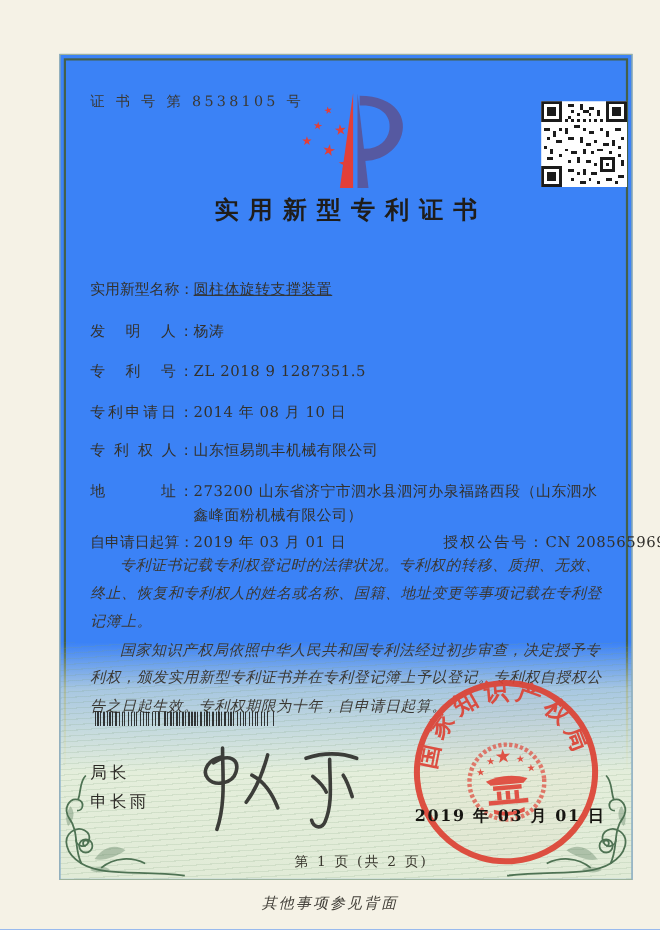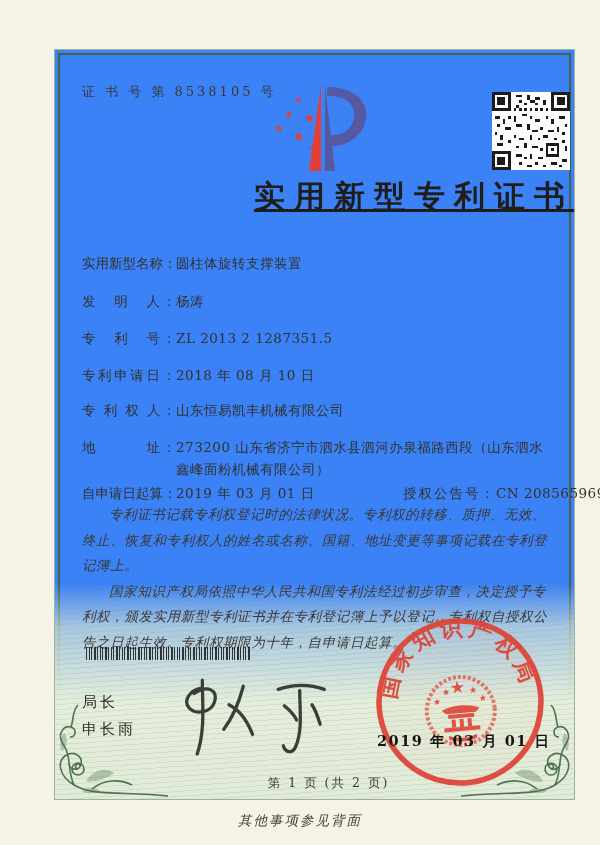--- a/index.html
+++ b/index.html
@@ -31,35 +31,35 @@
 
   
   .cert-number {
     position:absolute; left:27px; top:33px;
     font-size:13px; letter-spacing:3px; color:#3a3834;
   }
   .logo { position:absolute; left:209px; top:30px; width:112px; height:100px; }
   .qr { position:absolute; left:437px; top:42px; width:78px; height:78px; }
   .title {
     position:absolute; left:0; right:0; top:126px;
-    text-align:right; font-size:31px; font-weight:bold;
-    letter-spacing:9px; color:#1f1d1a; text-indent:9px;text-decoration:underline;
+    text-align:center; font-size:22px; font-weight:bold;
+    letter-spacing:9px; color:#1f1d1a; text-indent:9px;
   }
 
   
   .row {
     position:absolute; left:27px; right:22px;
     padding-left:94px; font-size:13.5px; line-height:22px; color:#33312c;
   }
   .lbl {
     display:inline-block; width:94px; margin-left:-94px;
     text-align:justify; text-align-last:justify; white-space:nowrap;
   }
   .val { letter-spacing:.5px; }
-  .r1{top:202px;} .r2{top:240px;} .r3{top:277px;} .r4{top:314px;}
+  .r1{top:202px;text-decoration:underline;} .r2{top:240px;} .r3{top:277px;} .r4{top:314px;}
   .r5{top:349px;} .r6{top:386px;} .r7{top:432px;}
   .pair2 { position:absolute; left:284px; top:0; white-space:nowrap;margin-left:37px; }
   .pair2 .lbl2 { letter-spacing:2px; }
 
   
   .body-text {
     position:absolute; left:27px; right:24px; top:452px;
     font-size:13.5px; line-height:25.5px; color:#3b3833;
     font-style:italic; letter-spacing:.6px;
   }
@@ -203,24 +203,24 @@
 
     <div class="title">实用新型专利证书</div>
 
     <div class="row r1">
       <span class="lbl">实用新型名称：</span><span class="val">圆柱体旋转支撑装置</span>
     </div>
     <div class="row r2">
       <span class="lbl">发　明　人：</span><span class="val">杨涛</span>
     </div>
     <div class="row r3">
-      <span class="lbl">专　利　号：</span><span class="val">ZL 2013 2 1287351.5</span>
+      <span class="lbl">专　利　号：</span><span class="val">ZL 2018 9 1287351.5</span>
     </div>
     <div class="row r4">
-      <span class="lbl">专利申请日：</span><span class="val">2018 年 08 月 10 日</span>
+      <span class="lbl">专利申请日：</span><span class="val">2014 年 08 月 10 日</span>
     </div>
     <div class="row r5">
       <span class="lbl">专 利 权 人：</span><span class="val">山东恒易凯丰机械有限公司</span>
     </div>
     <div class="row r6">
       <span class="lbl">地　　　址：</span><span class="val">273200 山东省济宁市泗水县泗河办泉福路西段（山东泗水鑫峰面粉机械有限公司）</span>
     </div>
     <div class="row r7">
       <span class="lbl">自申请日起算：</span><span class="val">2019 年 03 月 01 日</span>
       <span class="pair2"><span class="lbl2">授权公告号：</span><span class="val">CN 208565969 U</span></span>

